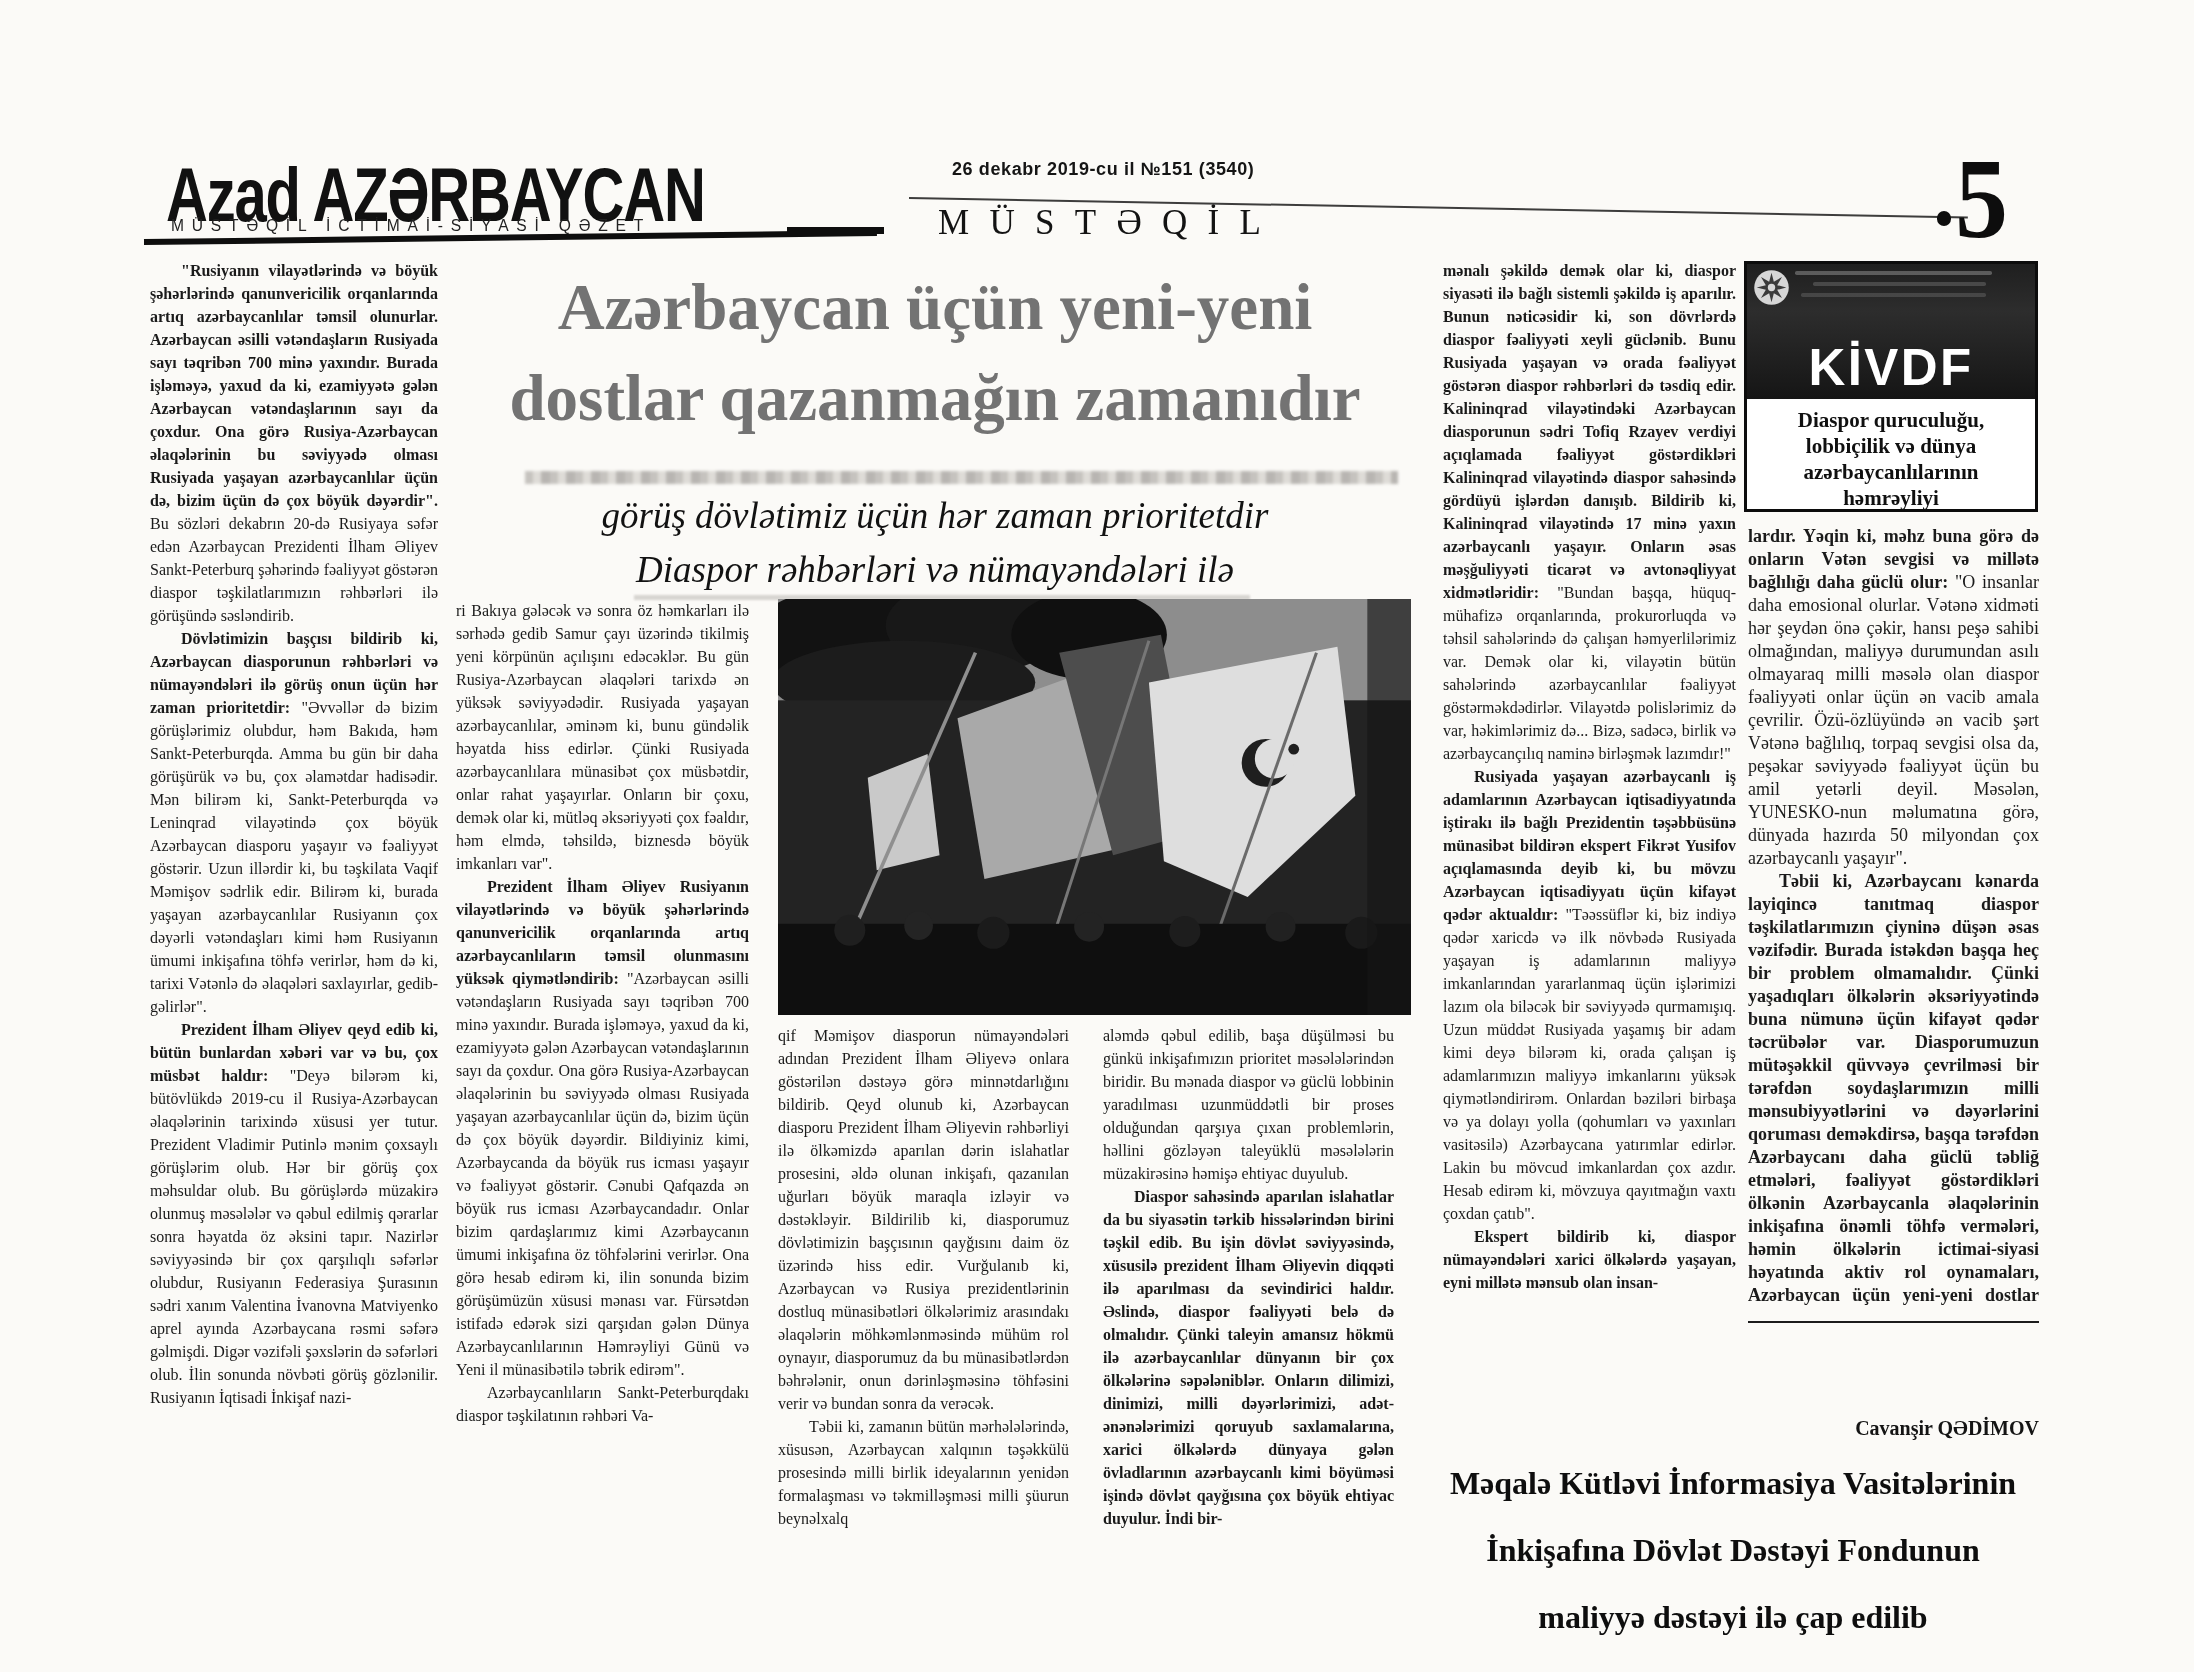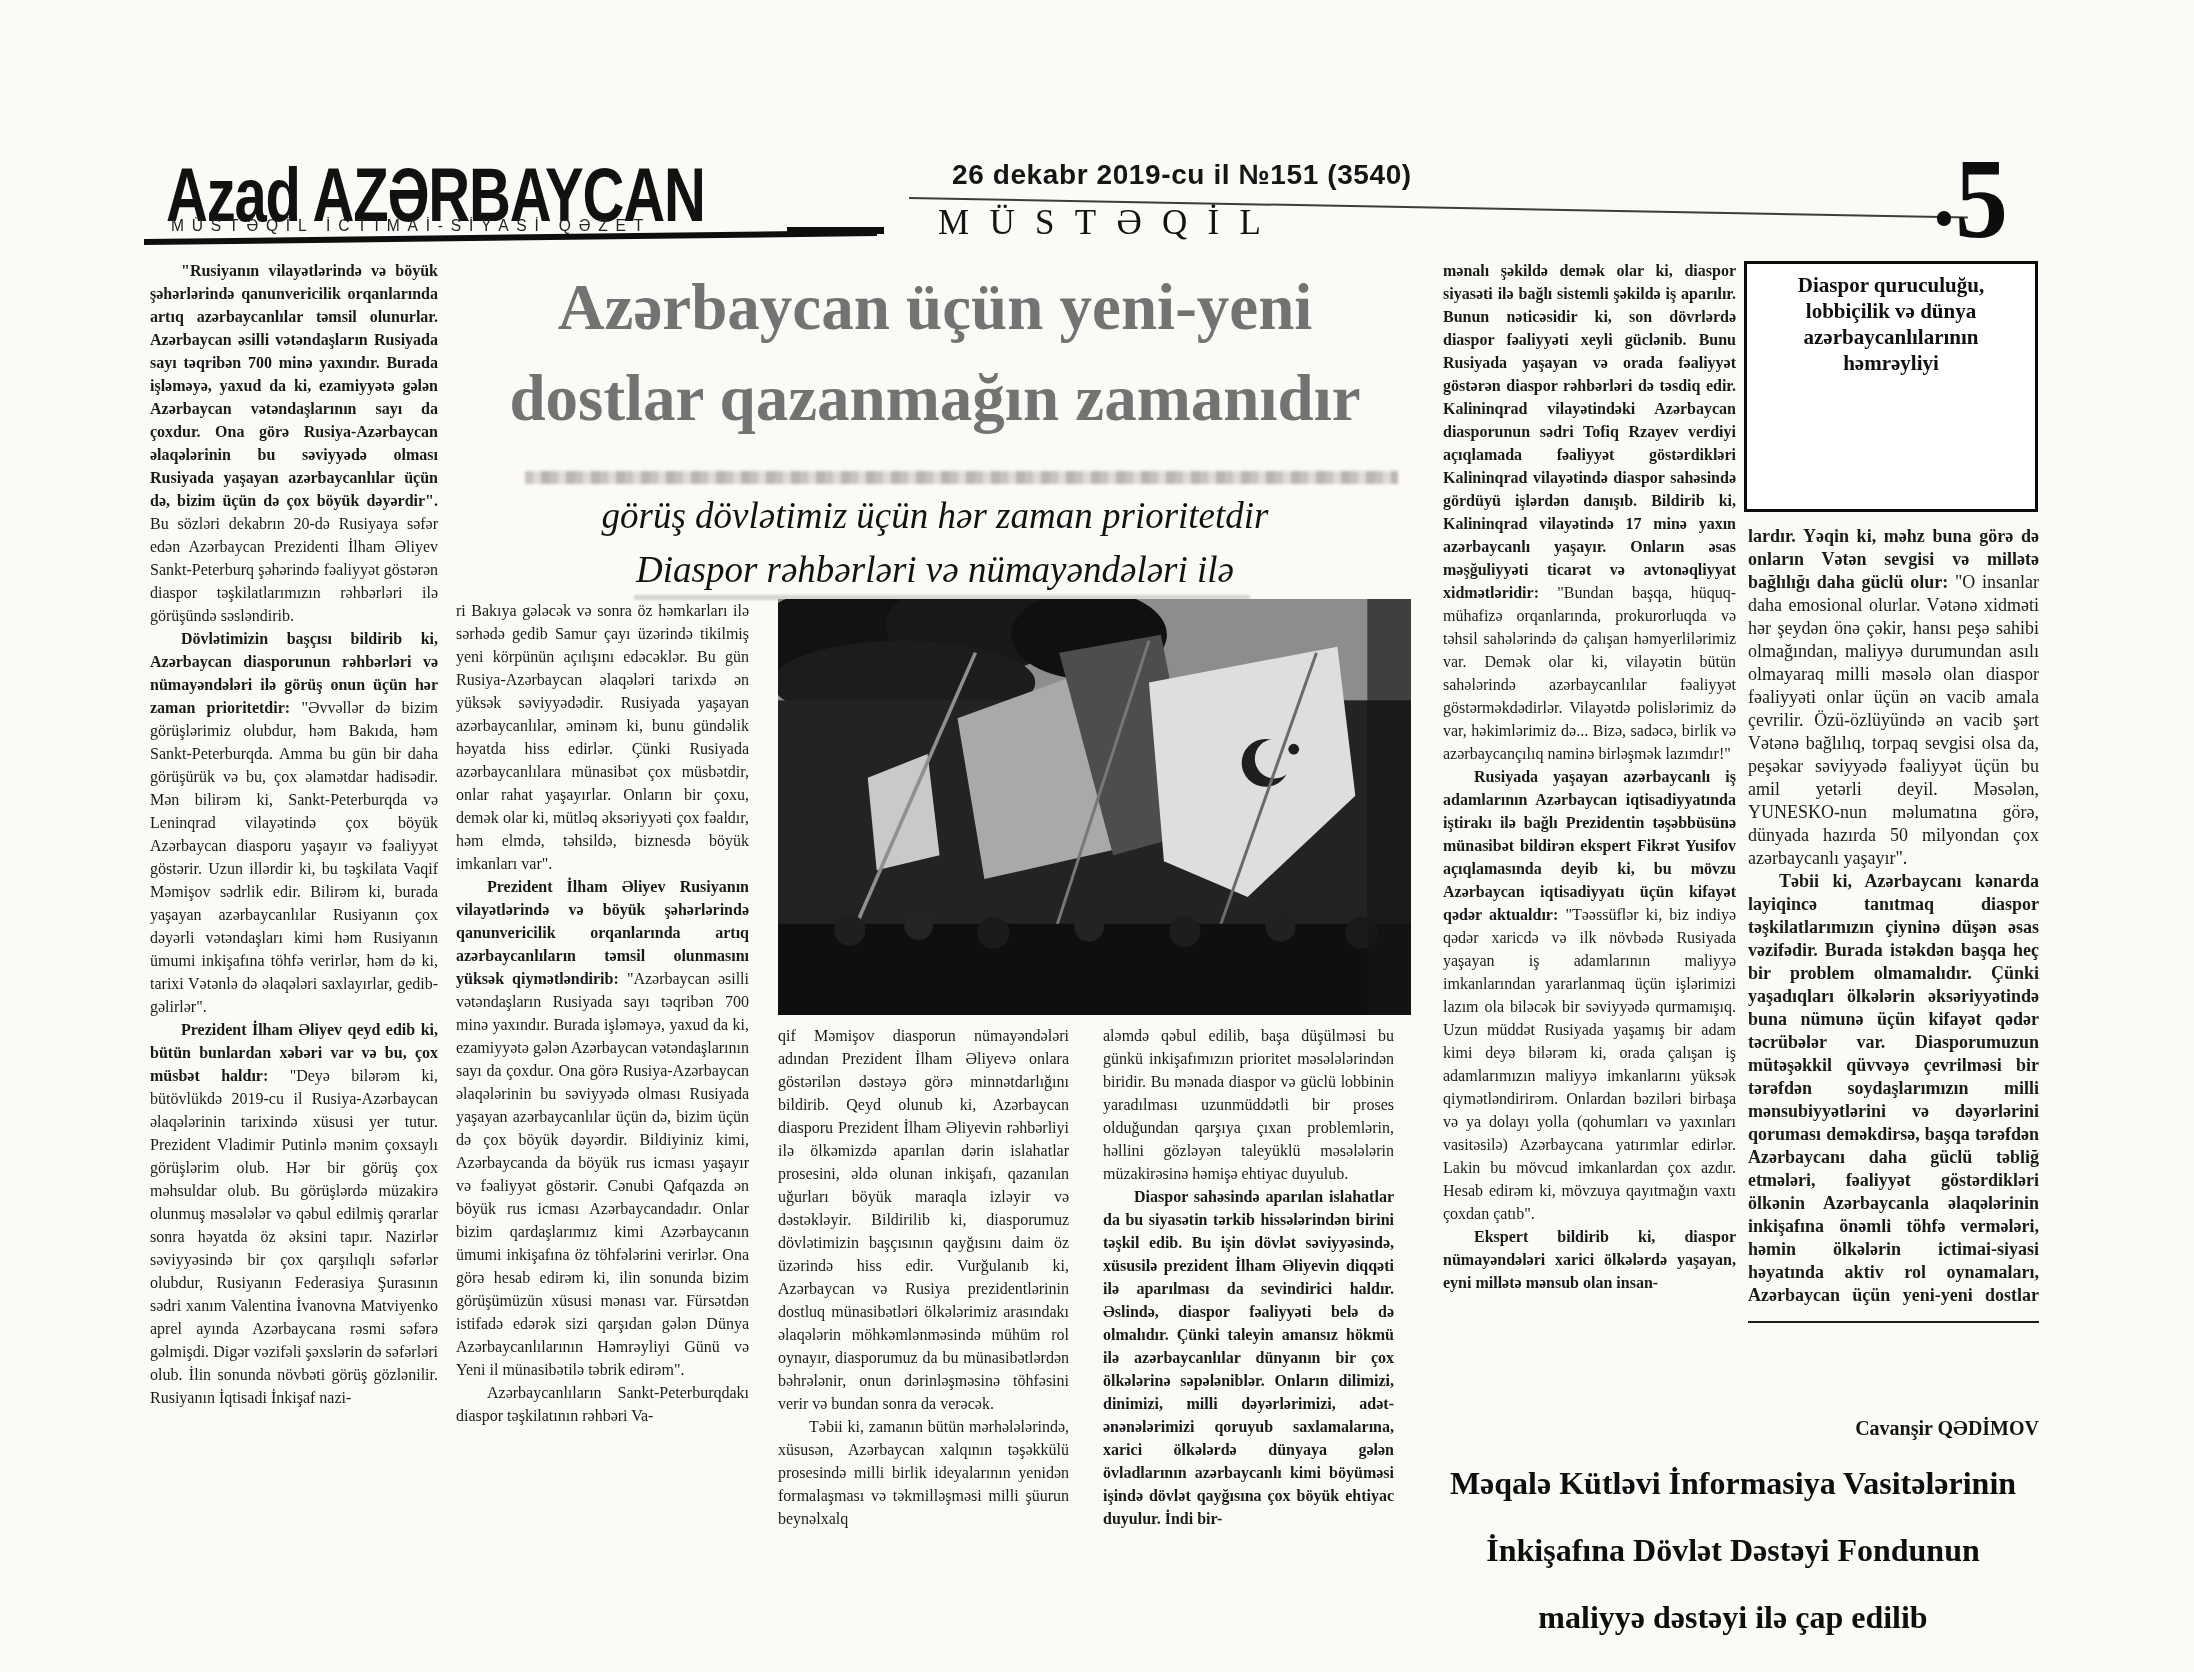--- a/index.html
+++ b/index.html
@@ -6,21 +6,21 @@
   .page{position:relative;width:2194px;height:1672px;background:#fbfaf7;color:#161616;overflow:hidden;
         font-family:"Liberation Serif", serif;}
   .abs{position:absolute;}
 
   
   .mast-title{left:166px;top:150px;font-family:"Liberation Sans",sans-serif;font-weight:bold;
               font-size:58px;letter-spacing:-1.2px;transform:scaleY(1.32);transform-origin:top left;color:#111;}
   .mast-sub{left:171px;top:217px;font-family:"Liberation Sans",sans-serif;font-size:15.6px;
             letter-spacing:7.8px;color:#222;}
   .mast-rule{left:144px;top:239px;width:733px;height:6px;background:#0e0e0e;transform:rotate(-0.7deg);transform-origin:left center;}
-  .dateline{left:952px;top:159px;font-family:"Liberation Sans",sans-serif;font-weight:bold;font-size:28px;letter-spacing:0.6px;color:#151515;}
+  .dateline{left:952px;top:159px;font-family:"Liberation Sans",sans-serif;font-weight:bold;font-size:18px;letter-spacing:0.6px;color:#151515;}
   .date-rule{left:909px;top:197px;width:1059px;height:2.4px;background:#1b1b1b;transform:rotate(1.05deg);transform-origin:left center;opacity:.85;}
   .section-rule{left:787px;top:227px;width:97px;height:7.2px;background:#0e0e0e;}
   .section-title{left:938px;top:203px;font-size:35px;letter-spacing:20.3px;color:#131313;}
   .pagenum{left:1937px;top:142px;display:flex;align-items:center;}
   .pagenum .dot{width:14.4px;height:14.4px;background:#0d0d0d;border-radius:50%;margin-right:3.6px;margin-top:47px;}
   .pagenum .num{font-family:"Liberation Serif",serif;font-weight:bold;font-size:106px;line-height:1;
                 transform:scaleY(1.08);transform-origin:top left;color:#0d0d0d;}
 
   
   .headline{left:461px;top:262px;width:948px;text-align:center;font-weight:bold;
@@ -144,20 +144,31 @@
     <p><span class="b">Diaspor sahəsində aparılan islahatlar da bu siyasətin tərkib hissələrindən birini təşkil edib. Bu işin dövlət səviyyəsində, xüsusilə prezident İlham Əliyevin diqqəti ilə aparılması da sevindirici haldır. Əslində, diaspor fəaliyyəti belə də olmalıdır. Çünki taleyin amansız hökmü ilə azərbaycanlılar dünyanın bir çox ölkələrinə səpələniblər. Onların dilimizi, dinimizi, milli dəyərlərimizi, adət-ənənələrimizi qoruyub saxlamalarına, xarici ölkələrdə dünyaya gələn övladlarının azərbaycanlı kimi böyüməsi işində dövlət qayğısına çox böyük ehtiyac duyulur. İndi bir-</span></p>
   </div>
 
   <div class="col" id="col5">
     <p style="text-indent:0"><span class="b">mənalı şəkildə demək olar ki, diaspor siyasəti ilə bağlı sistemli şəkildə iş aparılır. Bunun nəticəsidir ki, son dövrlərdə diaspor fəaliyyəti xeyli güclənib. Bunu Rusiyada yaşayan və orada fəaliyyət göstərən diaspor rəhbərləri də təsdiq edir. Kalininqrad vilayətindəki Azərbaycan diasporunun sədri Tofiq Rzayev verdiyi açıqlamada fəaliyyət göstərdikləri Kalininqrad vilayətində diaspor sahəsində gördüyü işlərdən danışıb. Bildirib ki, Kalininqrad vilayətində 17 minə yaxın azərbaycanlı yaşayır. Onların əsas məşğuliyyəti ticarət və avtonəqliyyat xidmətləridir: </span><span>"Bundan başqa, hüquq-mühafizə orqanlarında, prokurorluqda və təhsil sahələrində də çalışan həmyerlilərimiz var. Demək olar ki, vilayətin bütün sahələrində azərbaycanlılar fəaliyyət göstərməkdədirlər. Vilayətdə polislərimiz də var, həkimlərimiz də... Bizə, sadəcə, birlik və azərbaycançılıq naminə birləşmək lazımdır!"</span></p>
     <p><span class="b">Rusiyada yaşayan azərbaycanlı iş adamlarının Azərbaycan iqtisadiyyatında iştirakı ilə bağlı Prezidentin təşəbbüsünə münasibət bildirən ekspert Fikrət Yusifov açıqlamasında deyib ki, bu mövzu Azərbaycan iqtisadiyyatı üçün kifayət qədər aktualdır: </span><span>"Təəssüflər ki, biz indiyə qədər xaricdə və ilk növbədə Rusiyada yaşayan iş adamlarının maliyyə imkanlarından yararlanmaq üçün işlərimizi lazım ola biləcək bir səviyyədə qurmamışıq. Uzun müddət Rusiyada yaşamış bir adam kimi deyə bilərəm ki, orada çalışan iş adamlarımızın maliyyə imkanlarını yüksək qiymətləndirirəm. Onlardan bəziləri birbaşa və ya dolayı yolla (qohumları və yaxınları vasitəsilə) Azərbaycana yatırımlar edirlər. Lakin bu mövcud imkanlardan çox azdır. Hesab edirəm ki, mövzuya qayıtmağın vaxtı çoxdan çatıb".</span></p>
     <p><span class="b">Ekspert bildirib ki, diaspor nümayəndələri xarici ölkələrdə yaşayan, eyni millətə mənsub olan insan-</span></p>
   </div>
 
   <div class="abs kivdf">
+    <div class="kivdf-dark">
+      <div class="kivdf-streak" style="left:48px;top:7.2px;width:197px;"></div>
+      <div class="kivdf-streak" style="left:66px;top:18px;width:173px;opacity:.35;"></div>
+      <div class="kivdf-streak" style="left:54px;top:29px;width:185px;opacity:.3;"></div>
+      <svg class="kivdf-emblem" viewBox="0 0 60 60">
+        <circle cx="30" cy="30" r="28" fill="#d6d6d6"></circle>
+        <polygon fill="#3a3a3a" points="54,30 39.2,33.8 47,47 33.8,39.2 30,54 26.2,39.2 13,47 20.8,33.8 6,30 20.8,26.2 13,13 26.2,20.8 30,6 33.8,20.8 47,13 39.2,26.2"></polygon>
+        <circle cx="30" cy="30" r="6" fill="#d6d6d6"></circle>
+      </svg>
+      <div class="kivdf-logo">KİVDF</div>
+    </div>
     <div class="kivdf-tag">Diaspor quruculuğu, lobbiçilik və dünya azərbaycanlılarının həmrəyliyi</div>
   </div>
 
   <div class="col" id="col6">
     <p style="text-indent:0"><span class="b">lardır. Yəqin ki, məhz buna görə də onların Vətən sevgisi və millətə bağlılığı daha güclü olur: </span><span>"O insanlar daha emosional olurlar. Vətənə xidməti hər şeydən önə çəkir, hansı peşə sahibi olmağından, maliyyə durumundan asılı olmayaraq milli məsələ olan diaspor fəaliyyəti onlar üçün ən vacib amala çevrilir. Özü-özlüyündə ən vacib şərt Vətənə bağlılıq, torpaq sevgisi olsa da, peşəkar səviyyədə fəaliyyət üçün bu amil yetərli deyil. Məsələn, YUNESKO-nun məlumatına görə, dünyada hazırda 50 milyondan çox azərbaycanlı yaşayır".</span></p>
     <p><span class="b">Təbii ki, Azərbaycanı kənarda layiqincə tanıtmaq diaspor təşkilatlarımızın çiyninə düşən əsas vəzifədir. Burada istəkdən başqa heç bir problem olmamalıdır. Çünki yaşadıqları ölkələrin əksəriyyətində buna nümunə üçün kifayət qədər təcrübələr var. Diasporumuzun mütəşəkkil qüvvəyə çevrilməsi bir tərəfdən soydaşlarımızın milli mənsubiyyətlərini və dəyərlərini qoruması deməkdirsə, başqa tərəfdən Azərbaycanı daha güclü təbliğ etmələri, fəaliyyət göstərdikləri ölkənin Azərbaycanla əlaqələrinin inkişafına önəmli töhfə vermələri, həmin ölkələrin ictimai-siyasi həyatında aktiv rol oynamaları, Azərbaycan üçün yeni-yeni dostlar qazanmaları, güclü Azərbaycan lobbisi deməkdir.</span></p>
   </div>
 
   <div class="abs end-rule"></div>
   <div class="abs byline">Cavanşir QƏDİMOV</div>

